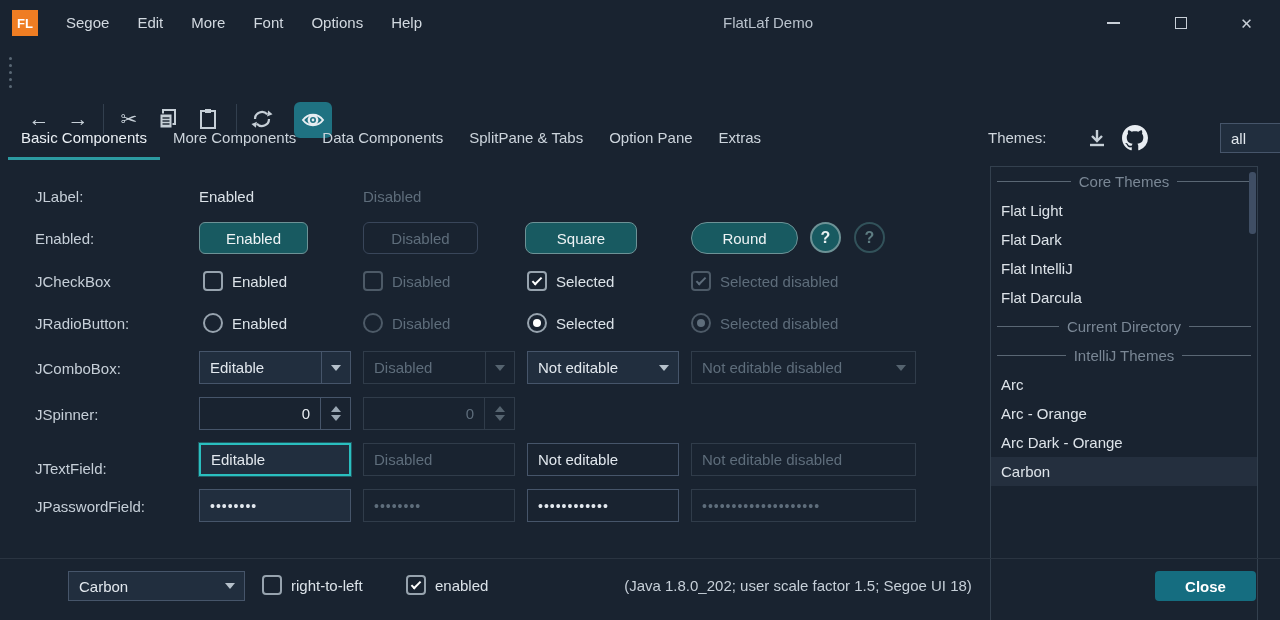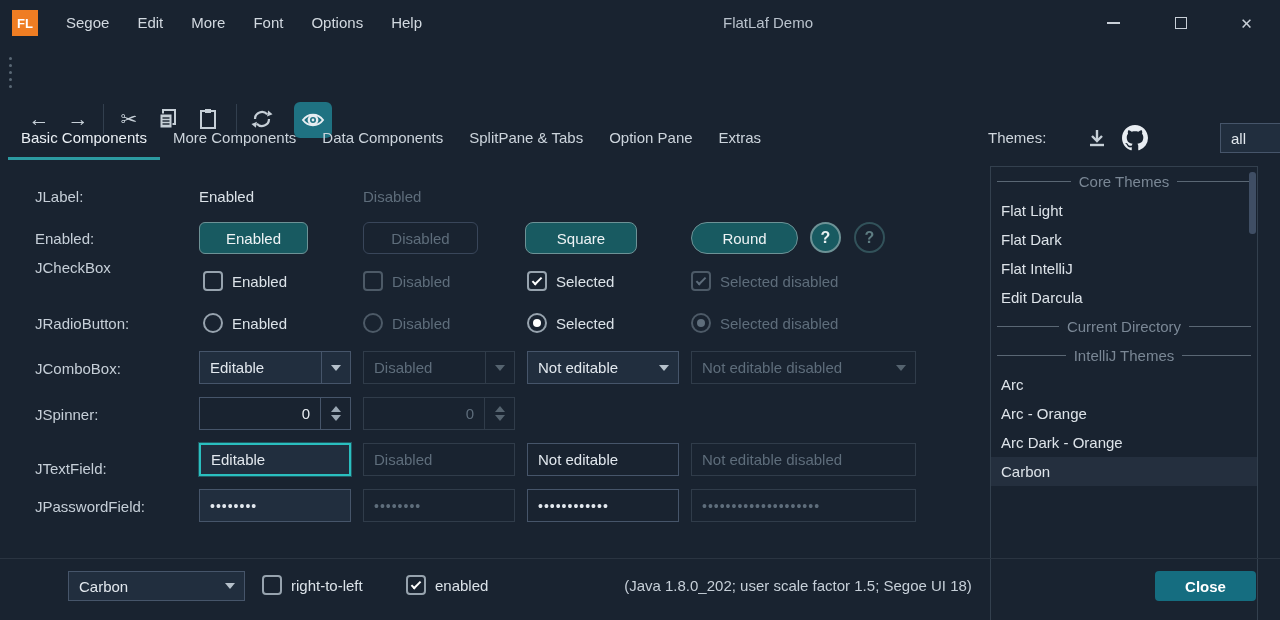--- a/index.html
+++ b/index.html
@@ -222,21 +222,21 @@
 
 <div class="theme-panel">
   <div class="thead">
     <span class="line"></span>
       <span class="tlabel">Core Themes</span>
       <span class="line"></span>
   </div>
   <div class="trow">Flat Light</div>
   <div class="trow">Flat Dark</div>
   <div class="trow">Flat IntelliJ</div>
-  <div class="trow">Edit Darcula</div>
+  <div class="trow">Flat Darcula</div>
   <div class="thead">
     <span class="line"></span>
       <span class="tlabel">Current Directory</span>
       <span class="line"></span>
   </div>
   <div class="thead">
     <span class="line"></span>
       <span class="tlabel">IntelliJ Themes</span>
       <span class="line"></span>
   </div>
@@ -252,21 +252,21 @@
 <span class="cell" style="left:363px; top:188px; color:#5e6d7b">Disabled</span>
 
 <span class="rowlbl" style="top:230px">Enabled:</span>
 <div class="btn cell" style="left:199px; top:222px; width:109px">Enabled</div>
 <div class="btn dis cell" style="left:363px; top:222px; width:115px">Disabled</div>
 <div class="btn square cell" style="left:525px; top:222px; width:112px">Square</div>
 <div class="btn round cell" style="left:691px; top:222px; width:107px">Round</div>
 <div class="helpc cell" style="left:810px; top:222px">?</div>
 <div class="helpc dis cell" style="left:854px; top:222px">?</div>
 
-<span class="rowlbl" style="top:259px">JCheckBox</span>
+<span class="rowlbl" style="top:273px">JCheckBox</span>
 <div class="ckgroup cell" style="left:203px; top:271px">
   <span class="ckbox"></span>
   <span class="cklabel">Enabled</span>
 </div>
 <div class="ckgroup cell" style="left:363px; top:271px">
   <span class="ckbox dim"></span>
   <span class="cklabel dim">Disabled</span>
 </div>
 <div class="ckgroup cell" style="left:527px; top:271px">
   <span class="ckbox">

